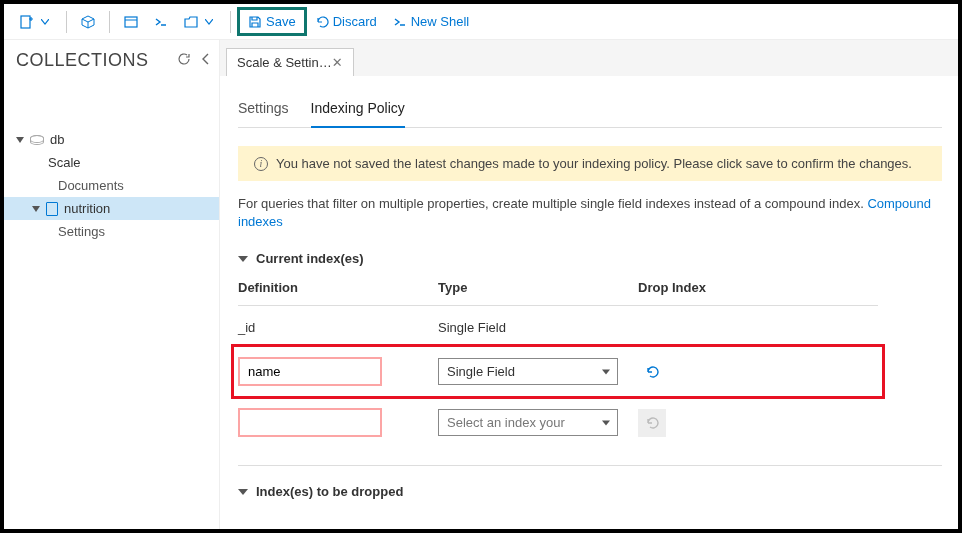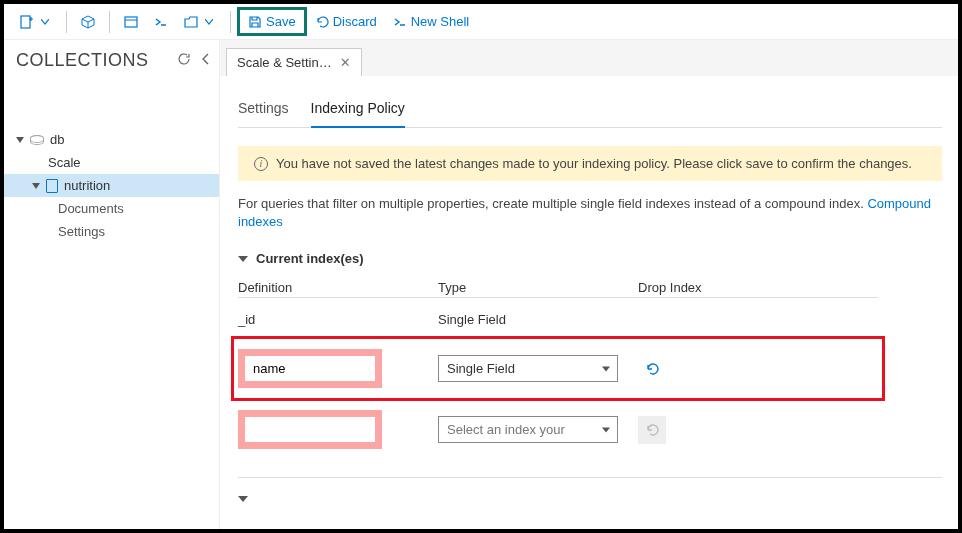--- a/index.html
+++ b/index.html
@@ -104,21 +104,21 @@
     display:flex;
     align-items:flex-end;
     padding-left: 6px;
   }
   .etab {
     background:#fff;
     border:1px solid #ccc;
     border-bottom:none;
     padding: 6px 10px;
     font-size: 13px;
-    display:flex; align-items:center; gap:8px;
+    display:flex; align-items:center; gap:0;
     color:#333;
   }
   .etab .close { color:#777; cursor:pointer; font-size:13px; }
   .panel {
     background:#fff;
     flex:1;
     padding: 18px 16px 10px 18px;
     overflow:auto;
   }
   .subtabs {
@@ -169,39 +169,39 @@
   .idx-table {
     width: 640px;
   }
   .idx-head, .idx-row {
     display:grid;
     grid-template-columns: 200px 200px 160px;
     gap:0;
     align-items:center;
   }
   .idx-head {
-    font-weight:400;
+    font-weight:700;
     color:#333;
     border-bottom:1px solid #ddd;
-    padding-bottom:2px;
+    padding-bottom:10px;
     margin-bottom:4px;
   }
   .idx-row { padding:10px 0; color:#333; }
   .idx-row .cell { padding-right:10px; }
   .idx-row.hl {
     outline:3px solid #e81123;
     outline-offset:-2px;
     padding:12px 6px;
     margin-left:-6px;
     width:calc(100% + 12px);
   }
   input[type=text].def {
     width: 144px;
     padding: 5px 8px;
-    border:7px solid #fca5a5;
+    border:2px solid #fca5a5;
     font-size:13px;
   }
   .select-wrap {
     width:180px;
     position:relative;
   }
   .select-wrap select, .select-wrap .fake {
     width:100%;
     padding:5px 24px 5px 8px;
     border:1px solid #888;
@@ -326,27 +326,27 @@
     <div class="tree">
       <div class="row">
         <span class="caret"></span>
         <span class="db-ico"></span>
         <span>db</span>
       </div>
       <div class="row l1">
         <span style="width:10px"></span>
         <span>Scale</span>
       </div>
+      <div class="row l3">
+        <span>Documents</span>
+      </div>
       <div class="row l1 sel">
         <span class="caret"></span>
         <span class="file-ico"></span>
         <span>nutrition</span>
-      </div>
-      <div class="row l3">
-        <span>Documents</span>
       </div>
       <div class="row l3">
         <span>Settings</span>
       </div>
     </div>
   </div>
 
   <div class="main">
     <div class="tabstrip">
       <div class="etab">
@@ -423,17 +423,18 @@
                 </svg>
             </button>
           </div>
         </div>
       </div>
 
       <div class="divider"></div>
 
       <div class="section-h">
         <span class="chev"></span>
+        <span>Index(es) to be dropped</span>
       </div>
 
     </div>
   </div>
 </div>
 
 </body></html>

